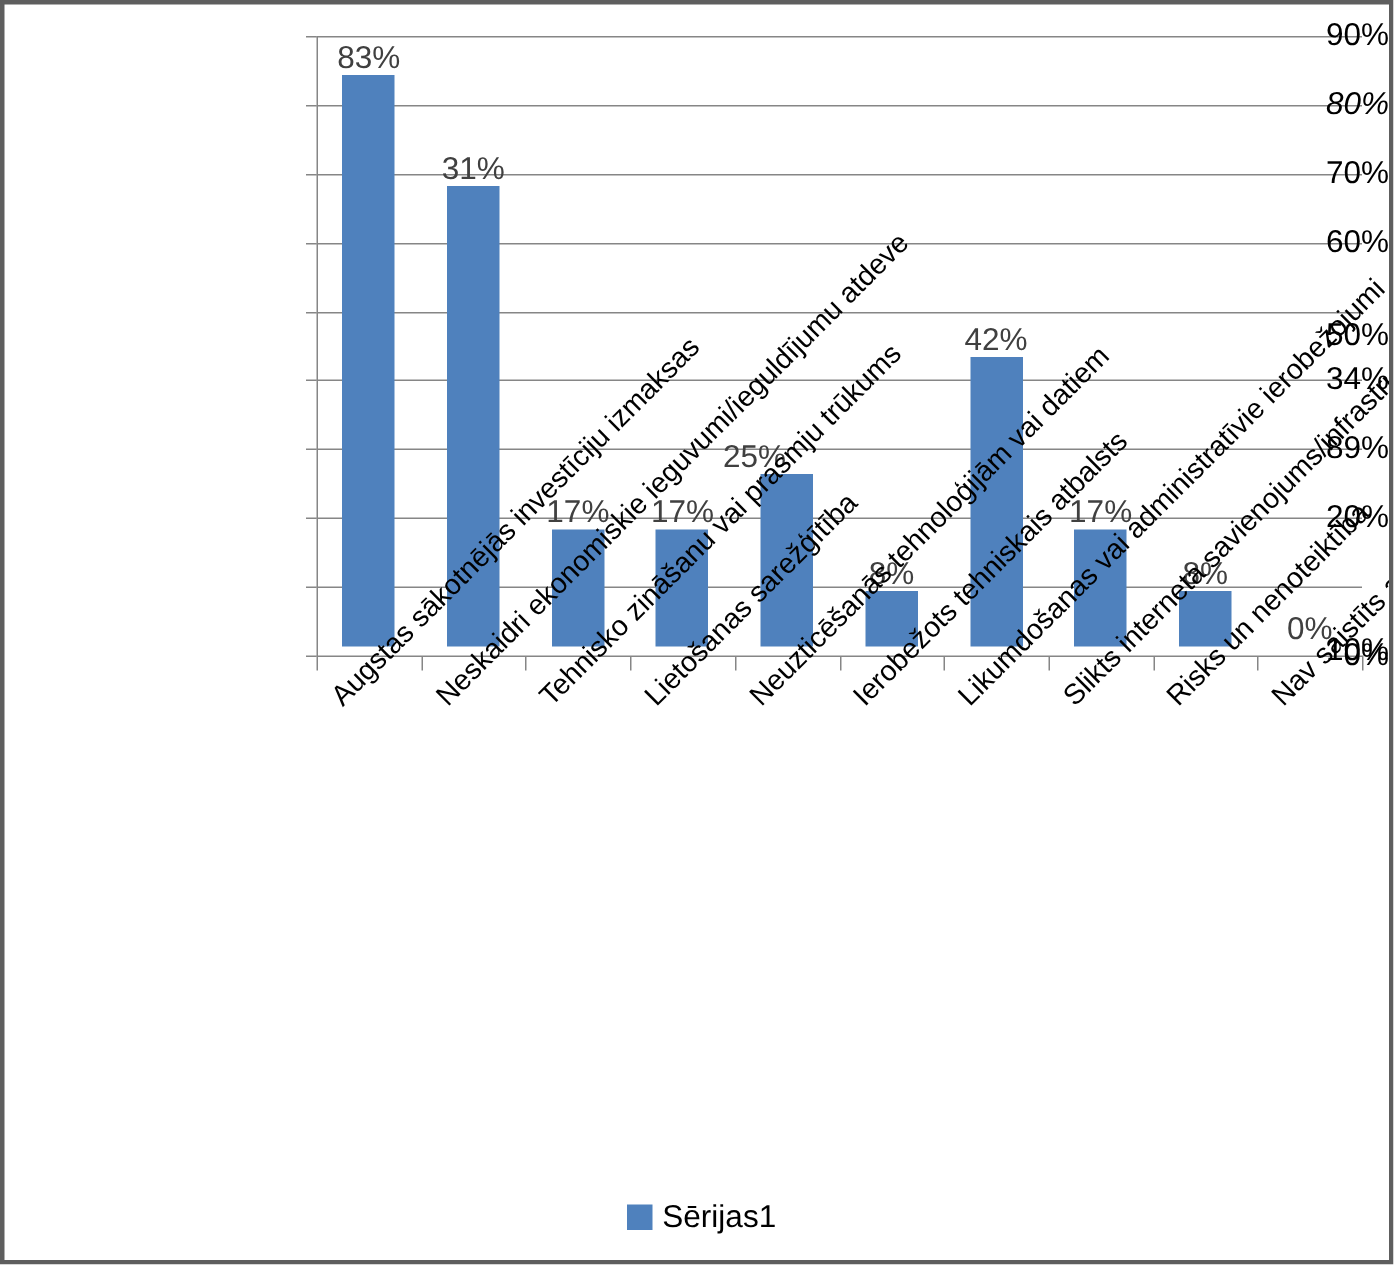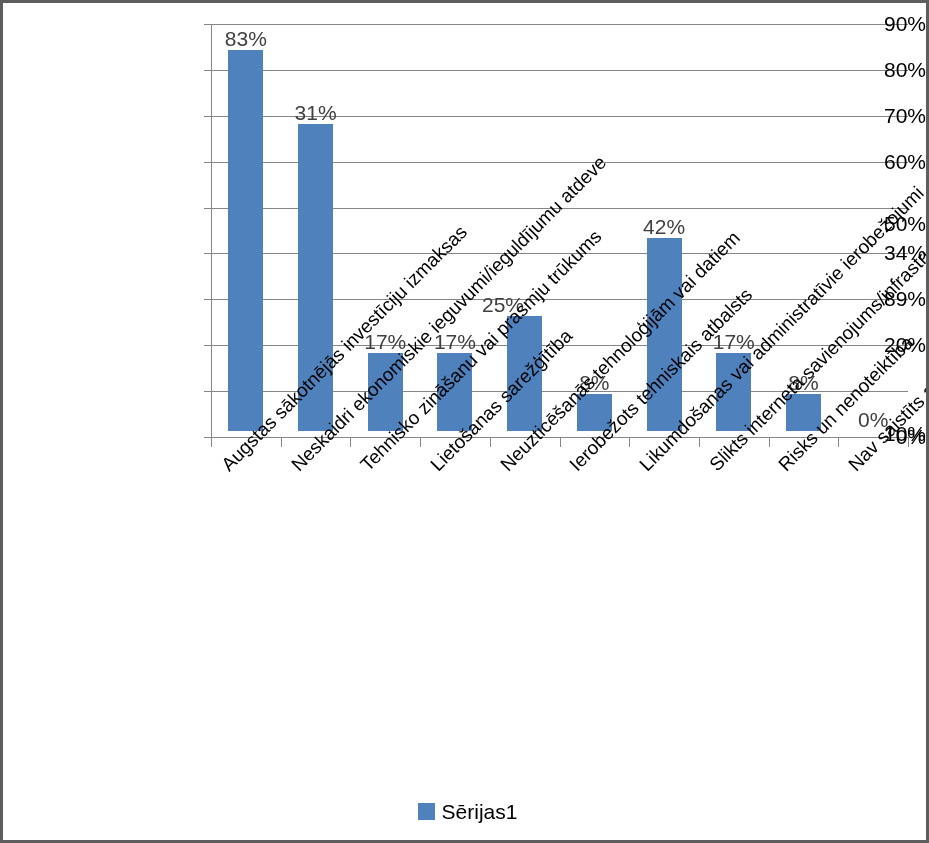--- a/index.html
+++ b/index.html
@@ -155,21 +155,21 @@
       <div class="gridline" style="top: 275.333px;"></div>
       <div class="gridline" style="top: 321.222px;"></div>
       <div class="gridline" style="top: 367.111px;"></div>
     </div>
 
   <div id="axis-y-line"></div>
   <div id="axis-x-line"></div>
 
   <div id="y-axis-labels">
       <div class="y-label" style="top: 21px;">90%</div>
-      <div class="y-label" style="top: 66.8889px;">80%</div>
+      <div class="y-label" style="top: 66.8889px; font-style: italic;">80%</div>
       <div class="y-label" style="top: 112.778px;">70%</div>
       <div class="y-label" style="top: 158.667px;">60%</div>
       <div class="y-label" style="top: 204.556px; margin-top: 16px;">50%</div>
       <div class="y-label" style="top: 250.444px;">34%</div>
       <div class="y-label" style="top: 296.333px;">89%</div>
       <div class="y-label" style="top: 342.222px; margin-left: 11px;">20%</div>
       <div class="y-label" style="top: 388.111px; margin-top: 43px;">10%</div>
       <div class="y-label" style="top: 434px;">0%</div>
     </div>
   <div id="x-axis-ticks">

